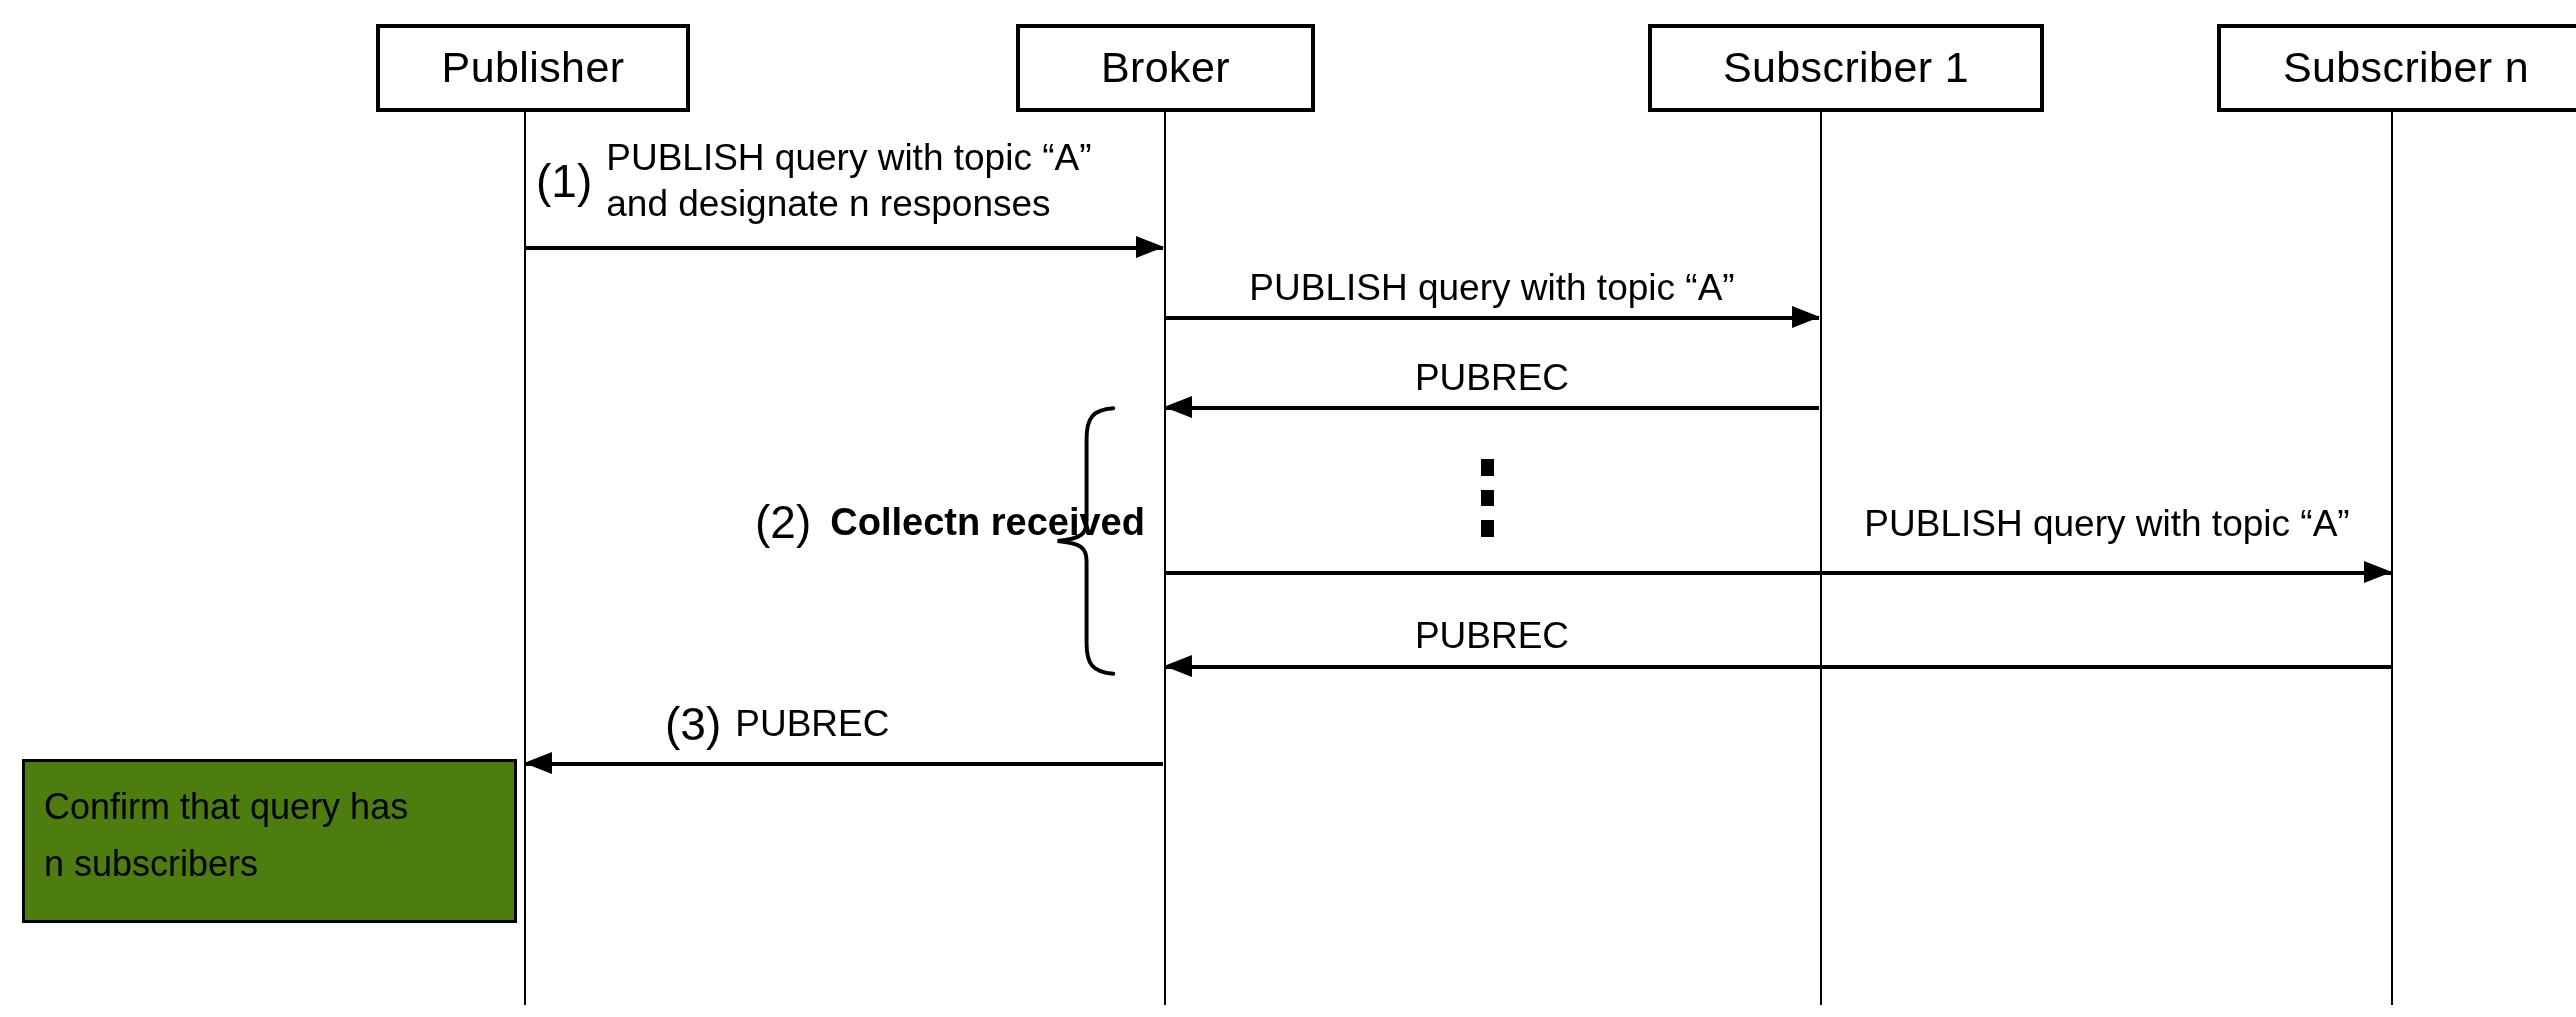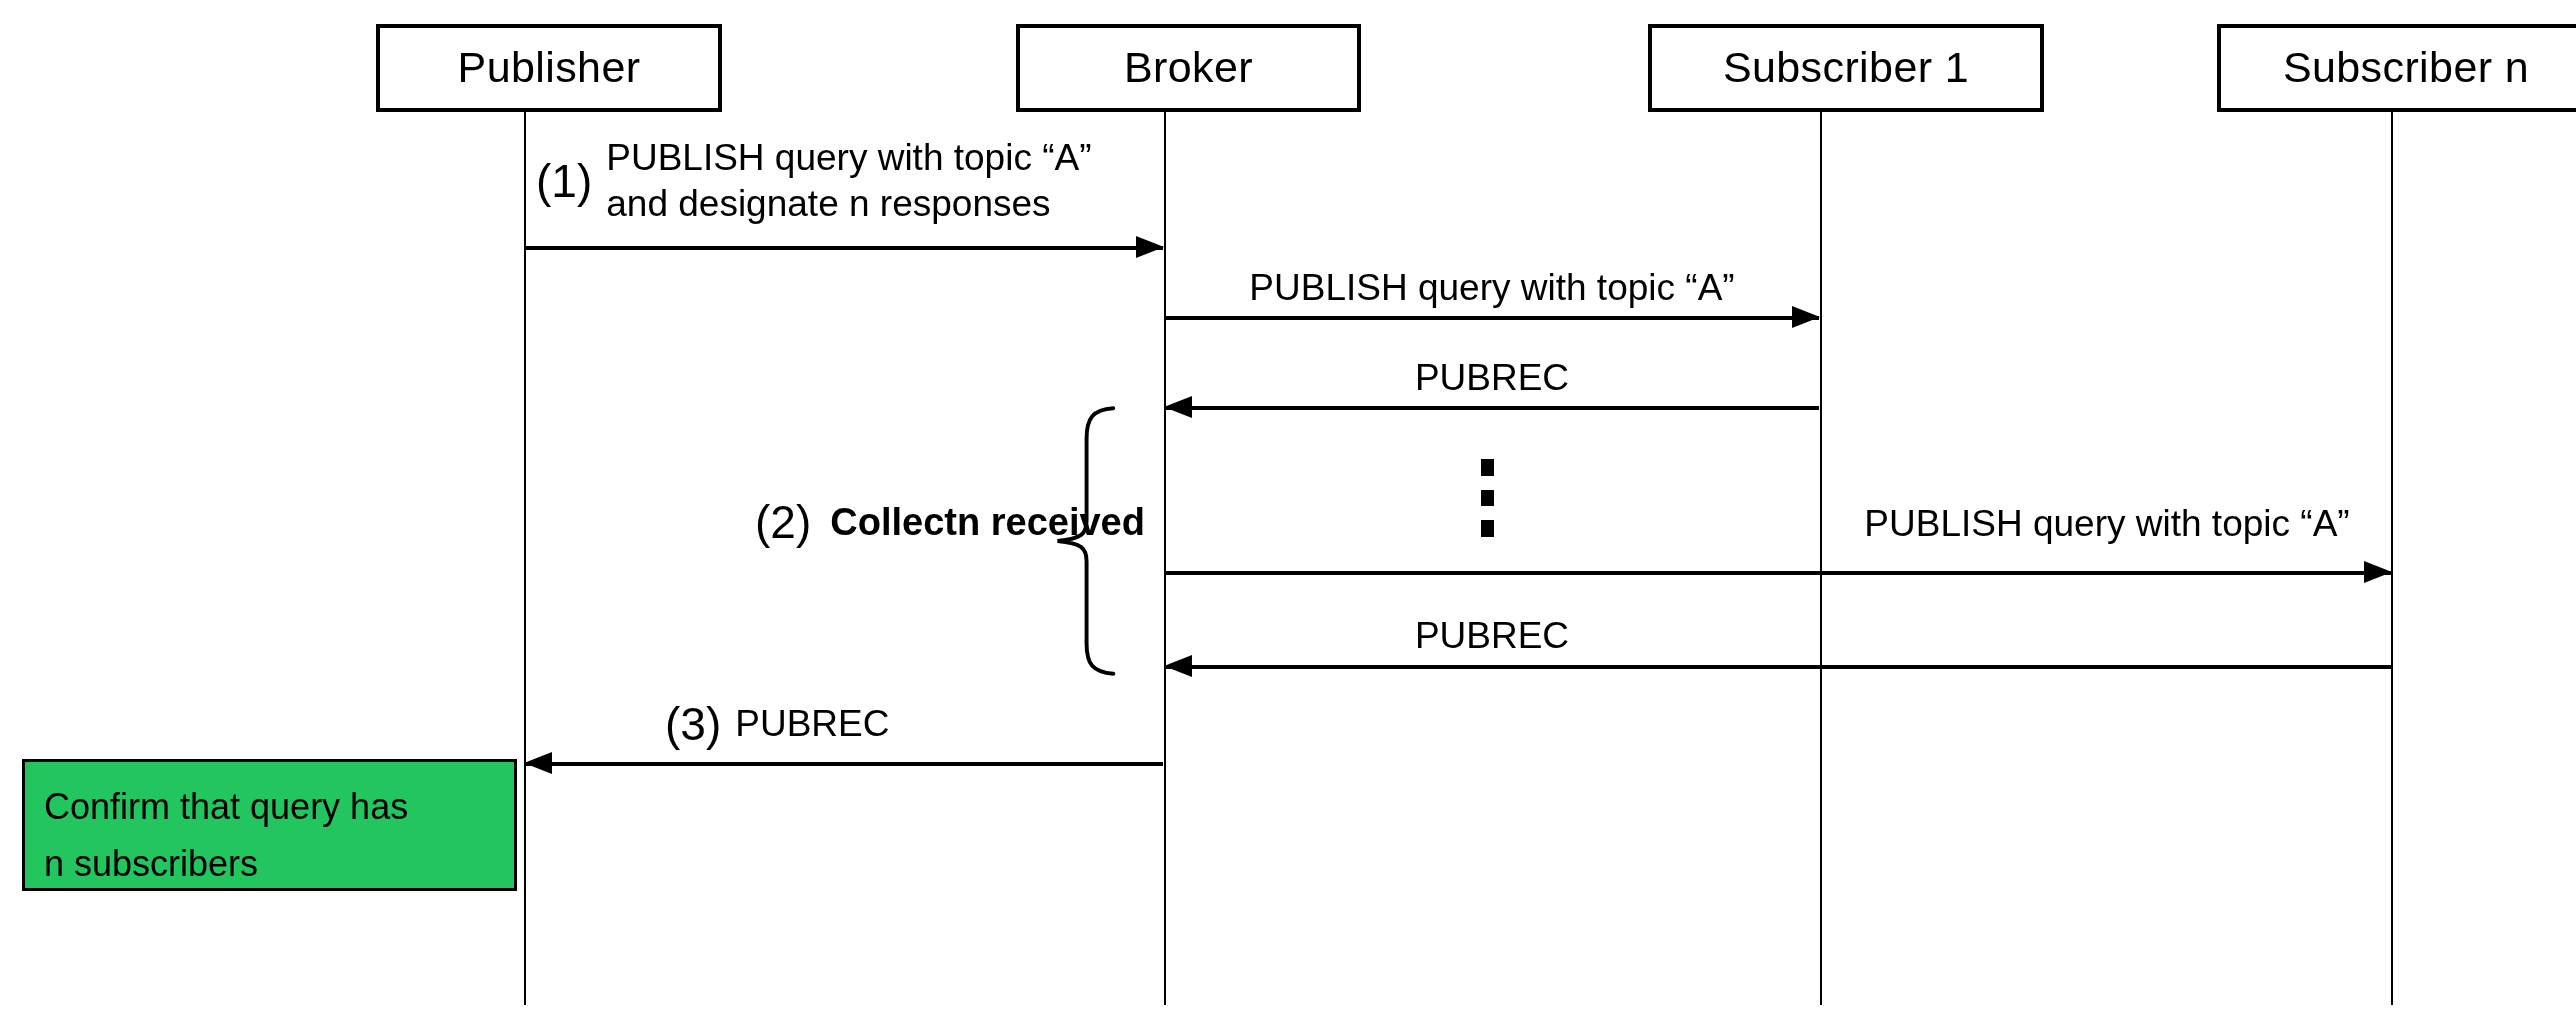--- a/index.html
+++ b/index.html
@@ -130,39 +130,39 @@
     text-align: left;
     white-space: nowrap;
   }
 
   
   .note-box {
     position: absolute;
     left: 22px;
     top: 759px;
     width: 495px;
-    height: 132px;
+    height: 164px;
     box-sizing: border-box;
     border: 3.1px solid #000;
-    background: #22c55e;
+    background: #4d7c0f;
     padding: 15.7px 7.9px 0 19px;
     font-size: 36px;
     line-height: 57px;
   }
   .note-box div { white-space: nowrap; }
 </style>
 </head>
 <body>
 
 <div class="stage">
 
-  <div class="actor" style="left:376px; width:346px;">
+  <div class="actor" style="left:376px; width:314px;">
     <span>Publisher</span>
   </div>
-  <div class="actor" style="left:1016px; width:345px;">
+  <div class="actor" style="left:1016px; width:299px;">
     <span>Broker</span>
   </div>
   <div class="actor" style="left:1648px; width:396px;">
     <span>Subscriber 1</span>
   </div>
   <div class="actor" style="left:2217px; width:378px;">
     <span>Subscriber n</span>
   </div>
 
   <div class="lifeline" style="left:524px;"></div>

